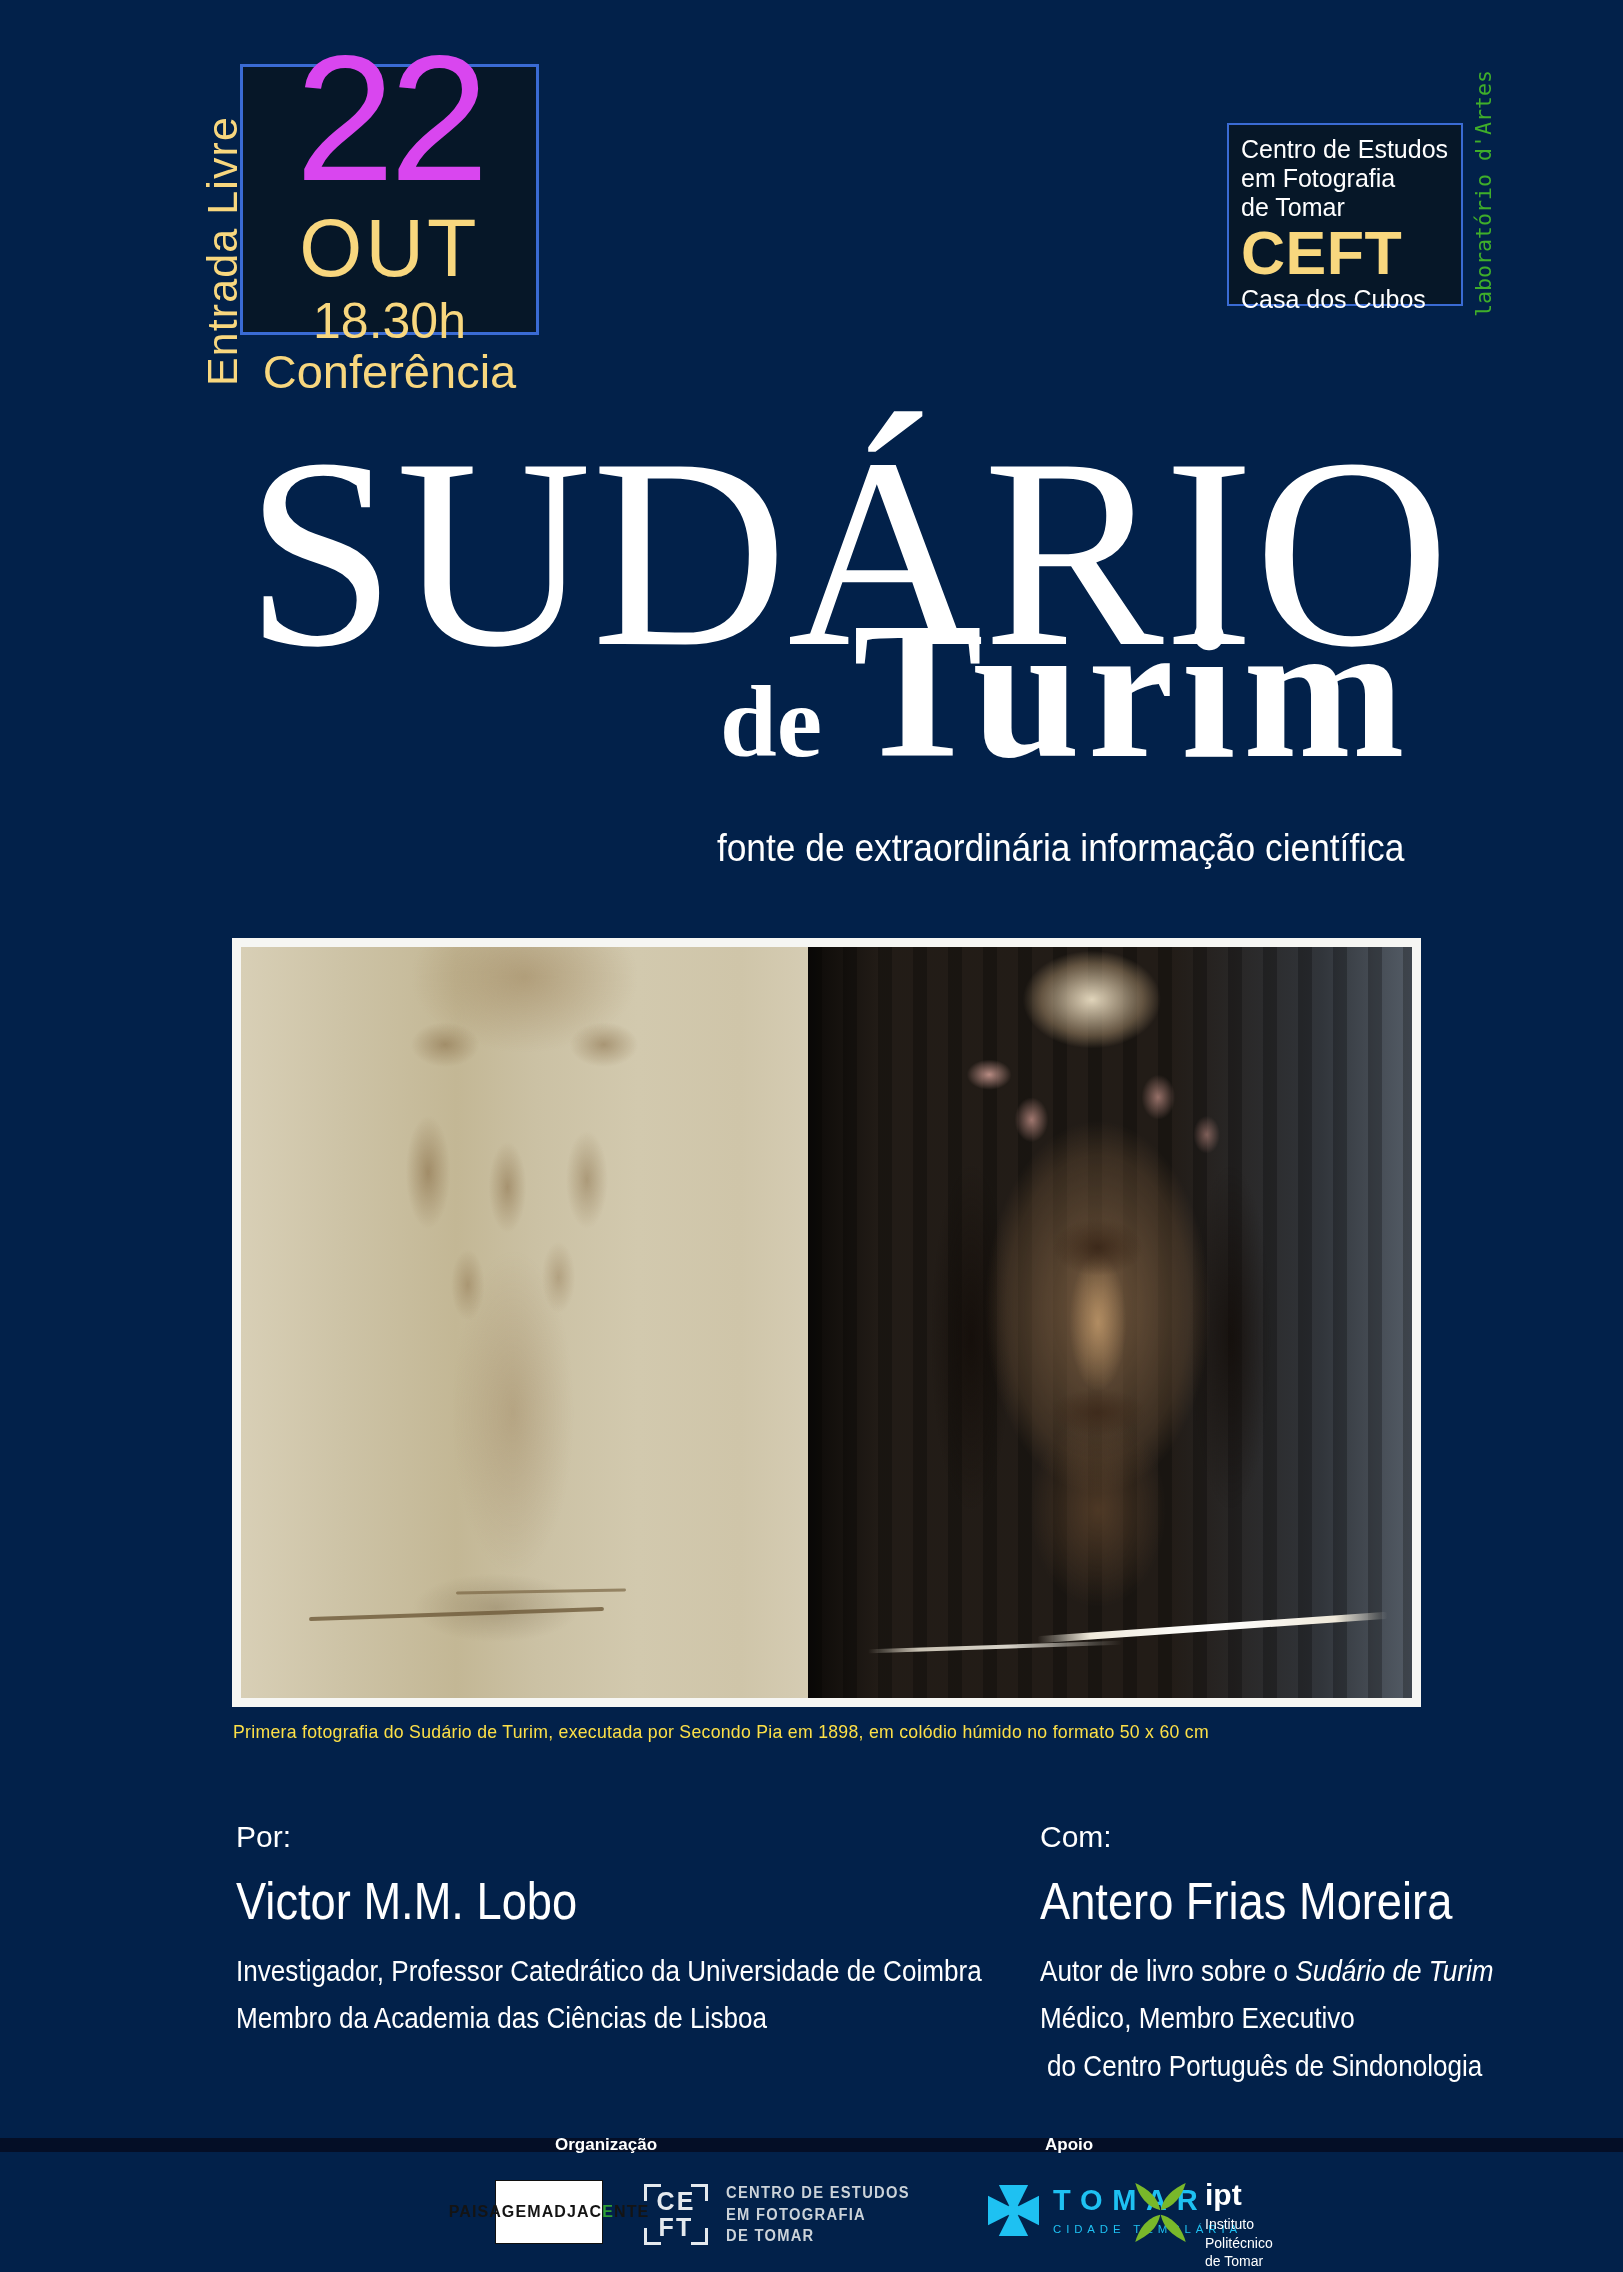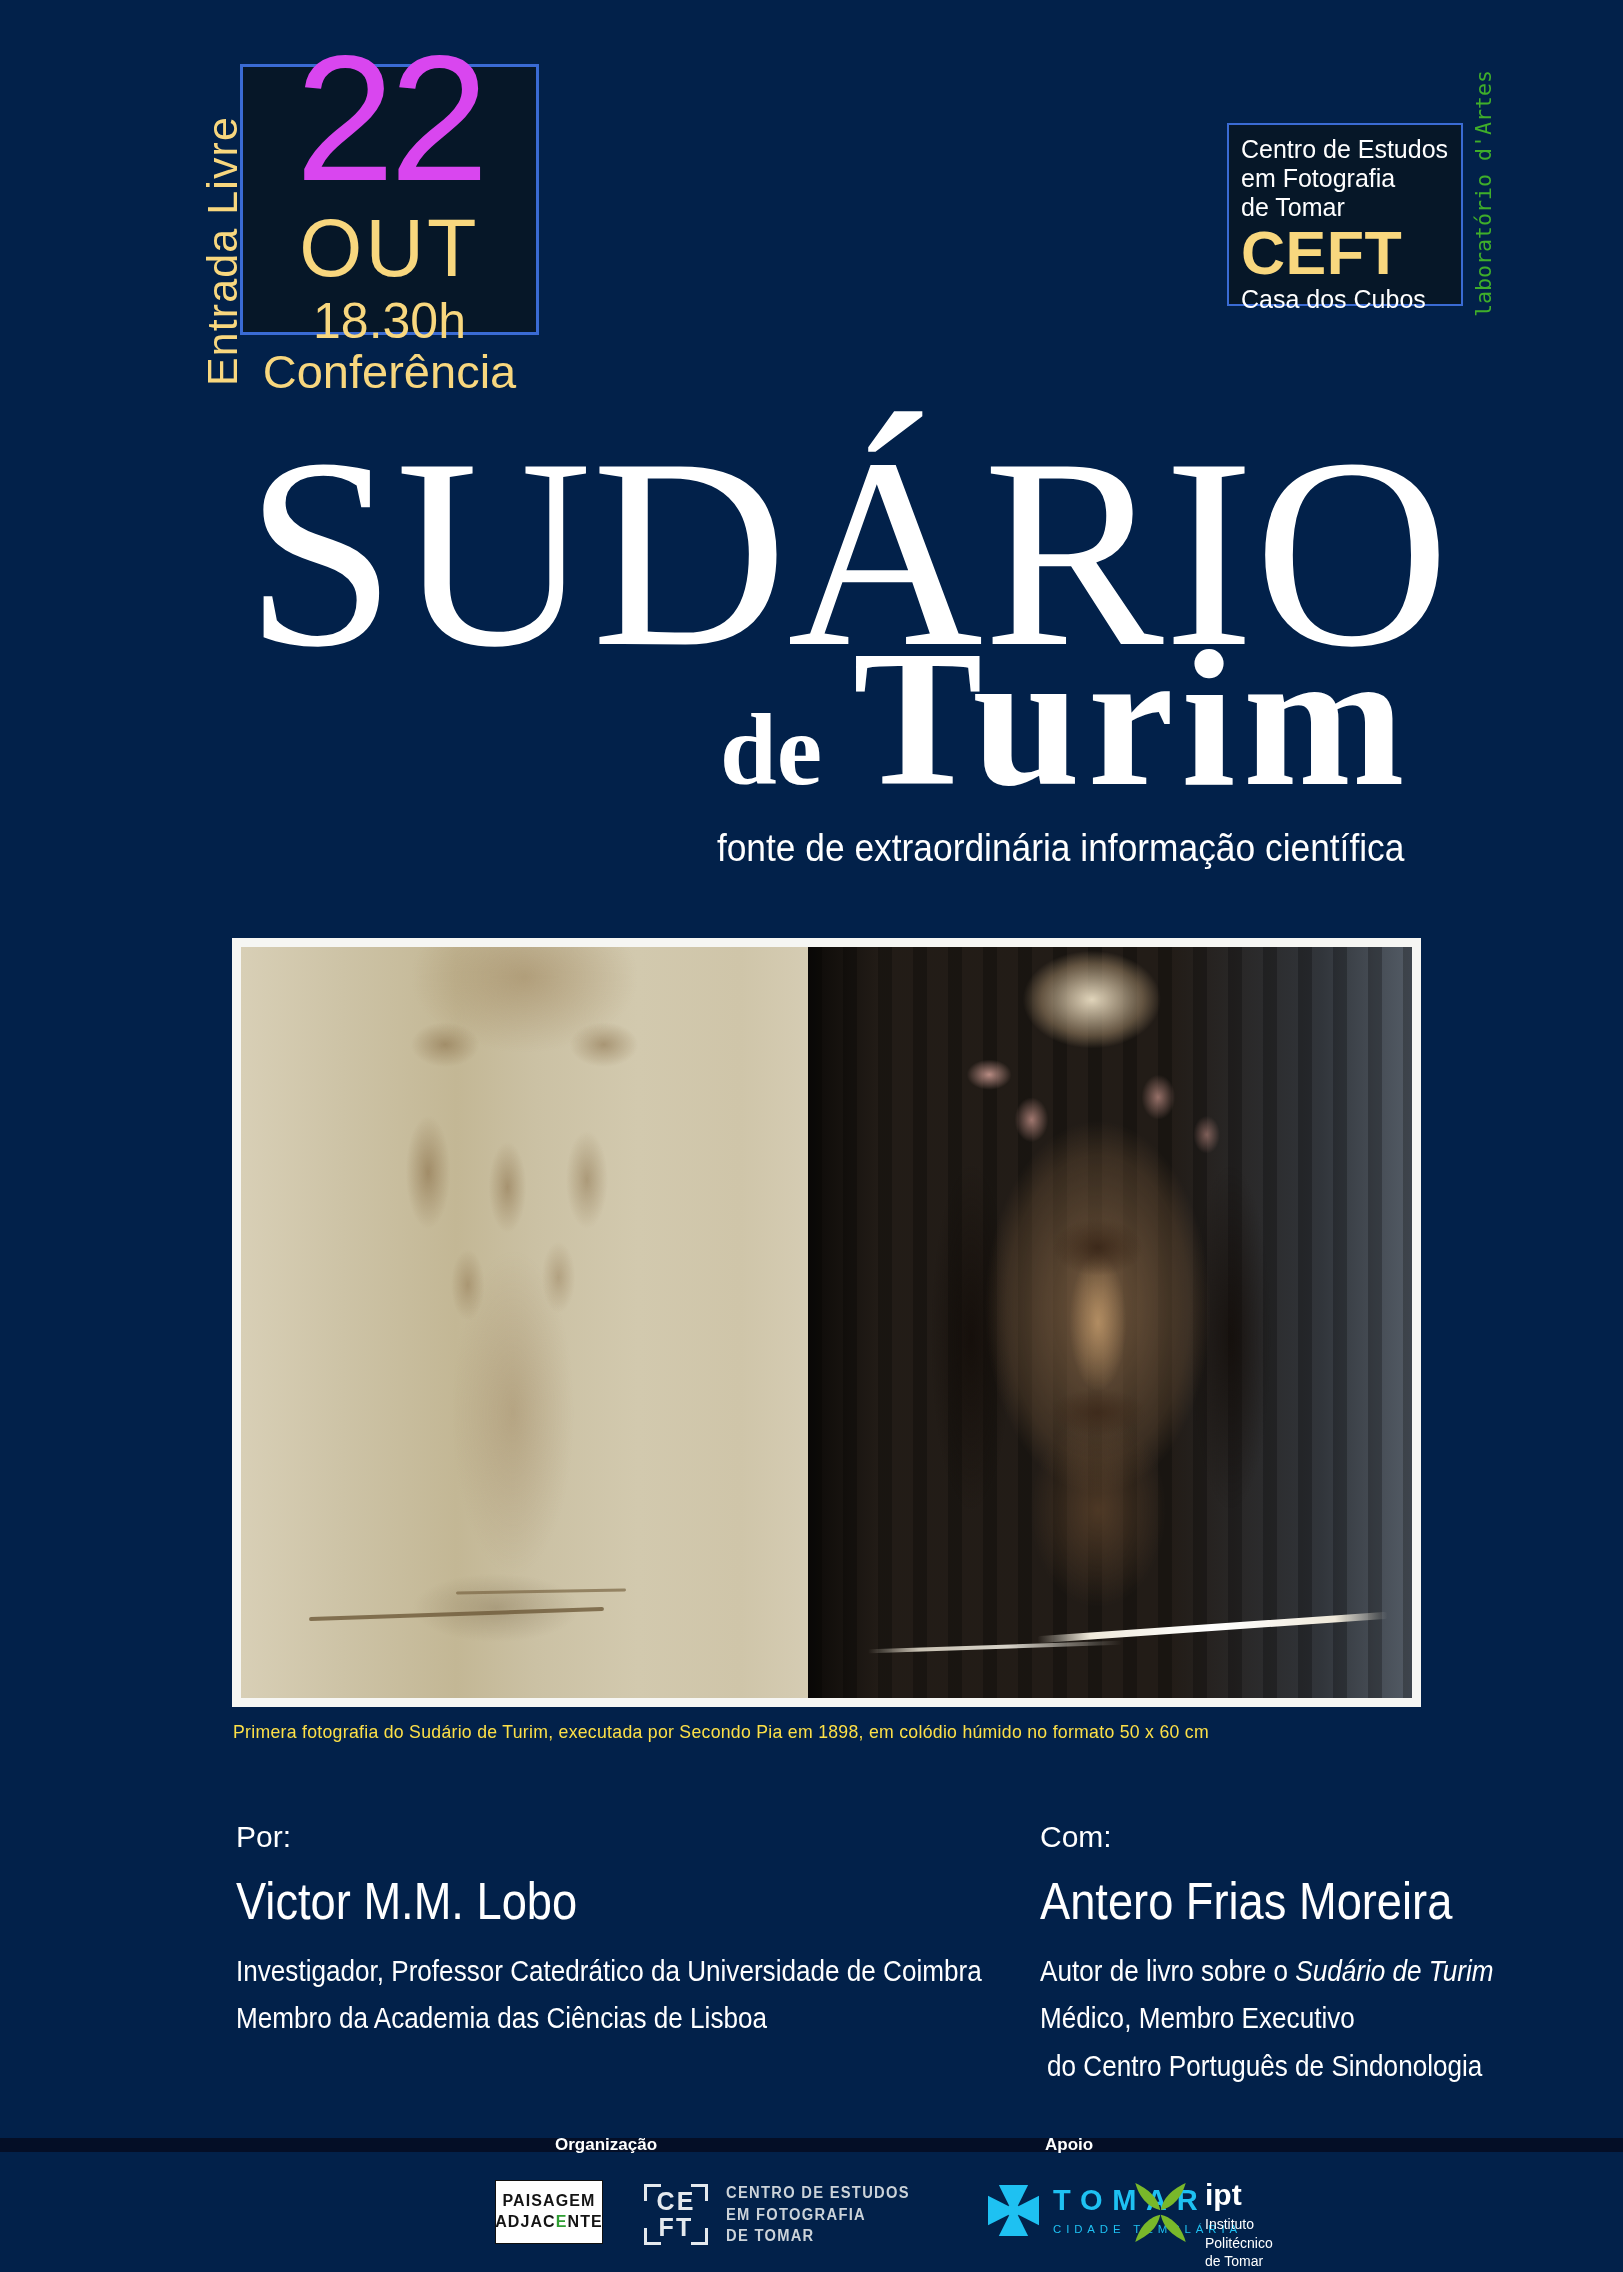--- a/index.html
+++ b/index.html
@@ -25,21 +25,21 @@
            padding:9.7px 12px;color:#fff;}
   .ceftbox .l{font-size:25px;line-height:1.17;white-space:nowrap;}
   .ceft-acr{font-size:61px;font-weight:700;color:#f8d77e;line-height:1.02;letter-spacing:0.5px;}
   .labartes{position:absolute;left:1471px;top:317px;width:194px;height:28px;
             transform:rotate(-90deg);transform-origin:0 0;
             color:#3fae2a;font-family:"DejaVu Sans Mono",monospace;font-size:21.6px;white-space:nowrap;}
 
   
   .title{position:absolute;left:0;top:418px;width:1623px;text-align:center;
          font-family:"Liberation Serif",serif;font-size:271px;line-height:1;color:#ffffff;padding-left:36px;}
-  .deturim{position:absolute;left:720px;top:622px;display:flex;align-items:baseline;
+  .deturim{position:absolute;left:720px;top:594px;display:flex;align-items:baseline;
            font-family:"Liberation Serif",serif;font-weight:700;color:#ffffff;text-align:right;}
   .de{font-size:102px;margin-right:31px;}
   .turim{font-size:194px;letter-spacing:7.6px;line-height:1;}
   .subtitle{position:absolute;left:679px;top:827px;width:763px;text-align:center;
             font-size:38px;color:#ffffff;}
   .subtitle>span{display:inline-block;transform:scaleX(.93);}
 
   
   .photo{position:absolute;left:232px;top:938px;width:1189px;height:769px;
          background:#f6f6f3;box-sizing:border-box;padding:8.7px;display:flex;}
@@ -93,21 +93,21 @@
   .sp-line{font-size:29px;line-height:1.2;margin-bottom:13px;transform:scaleX(.9);transform-origin:0 0;white-space:nowrap;}
   .sp-indent{margin-left:6.5px;}
   .it{font-style:italic;}
 
   
   .band{position:absolute;left:0;top:2138px;width:1623px;height:14px;background:#040e26;}
   .bandlbl{position:absolute;top:2138px;height:14px;line-height:14px;font-size:17px;font-weight:700;color:#fff;margin-left:44px;}
   .orglbl{left:511px;} .apoiolbl{left:1001px;}
 
   .paisagem{position:absolute;left:495px;top:2180px;width:108px;height:64px;background:#ffffff;
-            border:1.6px solid #101010;box-sizing:border-box;display:flex;flex-direction:column;
+            border:1.6px solid #101010;box-sizing:border-box;display:flex;flex-direction:row;
             align-items:center;justify-content:center;color:#141414;font-weight:700;
             font-size:16px;letter-spacing:1.1px;line-height:1.3;}
   .pais-green{color:#2f9e33;}
 
   .ceftlogo{position:absolute;left:644px;top:2182px;display:flex;align-items:center;}
   .mark{position:relative;width:64px;height:61px;flex:none;}
   .corner{position:absolute;width:14px;height:14px;}
   .c-tl{left:0;top:0;border-left:3.8px solid #e4e9ee;border-top:3.8px solid #e4e9ee;}
   .c-tr{right:0;top:0;border-right:3.8px solid #e4e9ee;border-top:3.8px solid #e4e9ee;}
   .c-bl{left:0;bottom:0;border-left:3.8px solid #e4e9ee;border-bottom:3.8px solid #e4e9ee;}

